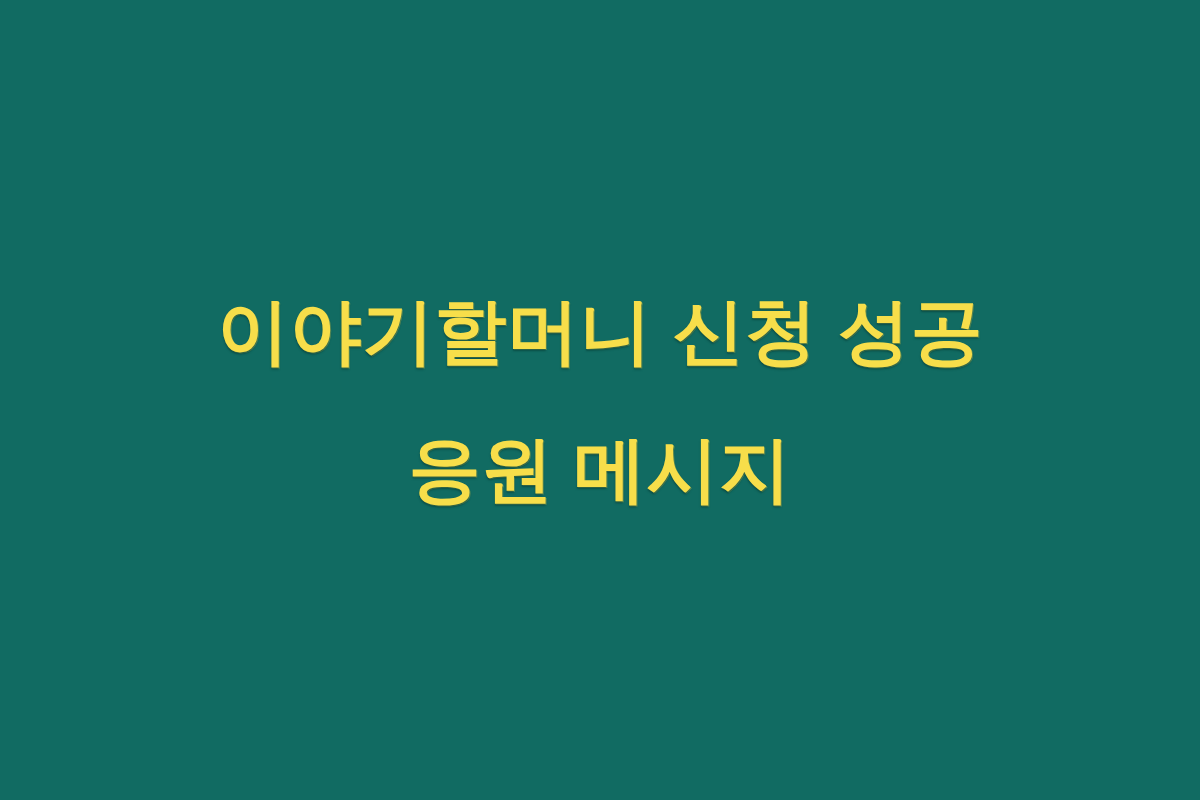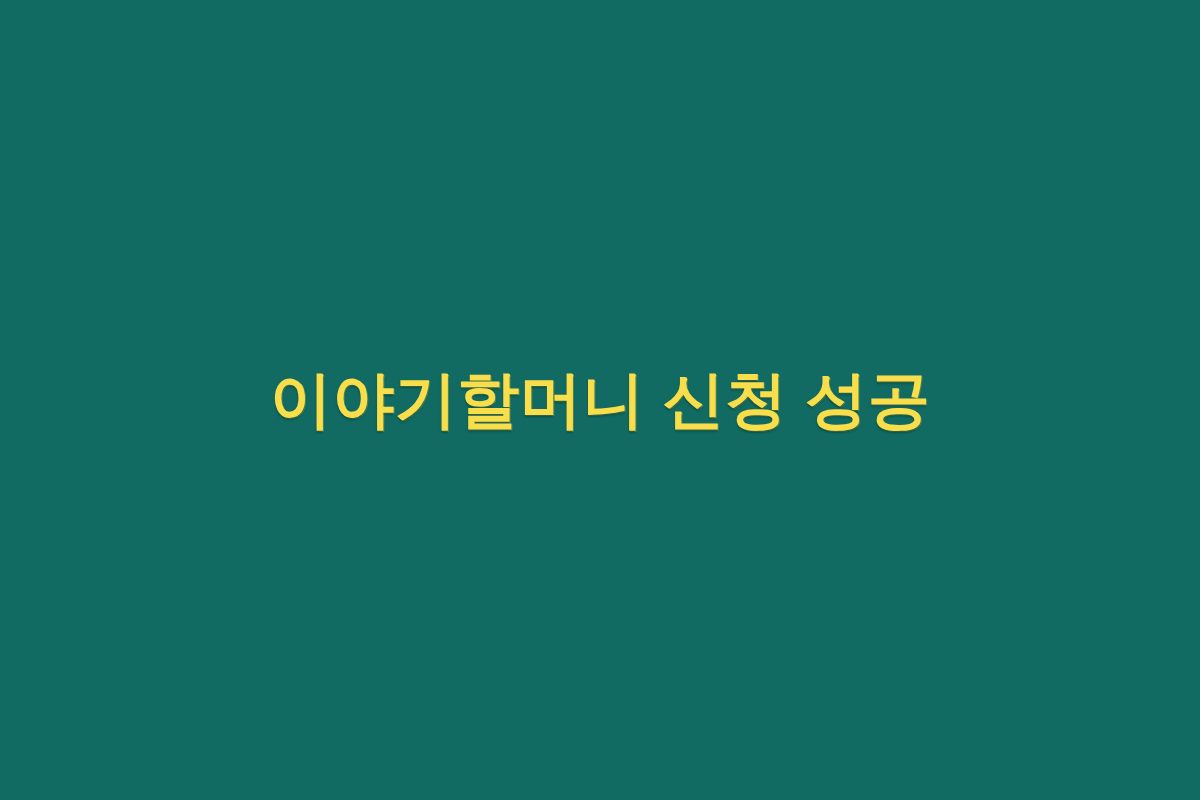--- a/index.html
+++ b/index.html
@@ -28,21 +28,21 @@
   }
 
   .headline {
     margin: 0;
     padding: 0 40px;
     width: 100%;
     box-sizing: border-box;
     text-align: center;
     color: #f7de4a;
     font-family: "Liberation Sans", "DejaVu Sans", sans-serif;
-    font-size: 62px;
+    font-size: 72px;
     font-weight: 700;
     line-height: 138px;
     letter-spacing: 0.5px;
     word-break: keep-all;
     text-shadow:
       0 2px 2px rgba(5, 55, 48, 0.55),
       1px 1px 0 rgba(247, 222, 74, 0.35);
     -webkit-font-smoothing: antialiased;
   }
 
@@ -50,14 +50,15 @@
     display: block;
     white-space: nowrap;
   }
 </style>
 </head>
 <body>
 
 <div class="poster">
   <h1 class="headline">
     <span class="line">이야기할머니 신청 성공</span>
+    <span class="line">응원 메시지</span>
   </h1>
 </div>
 
 </body></html>

